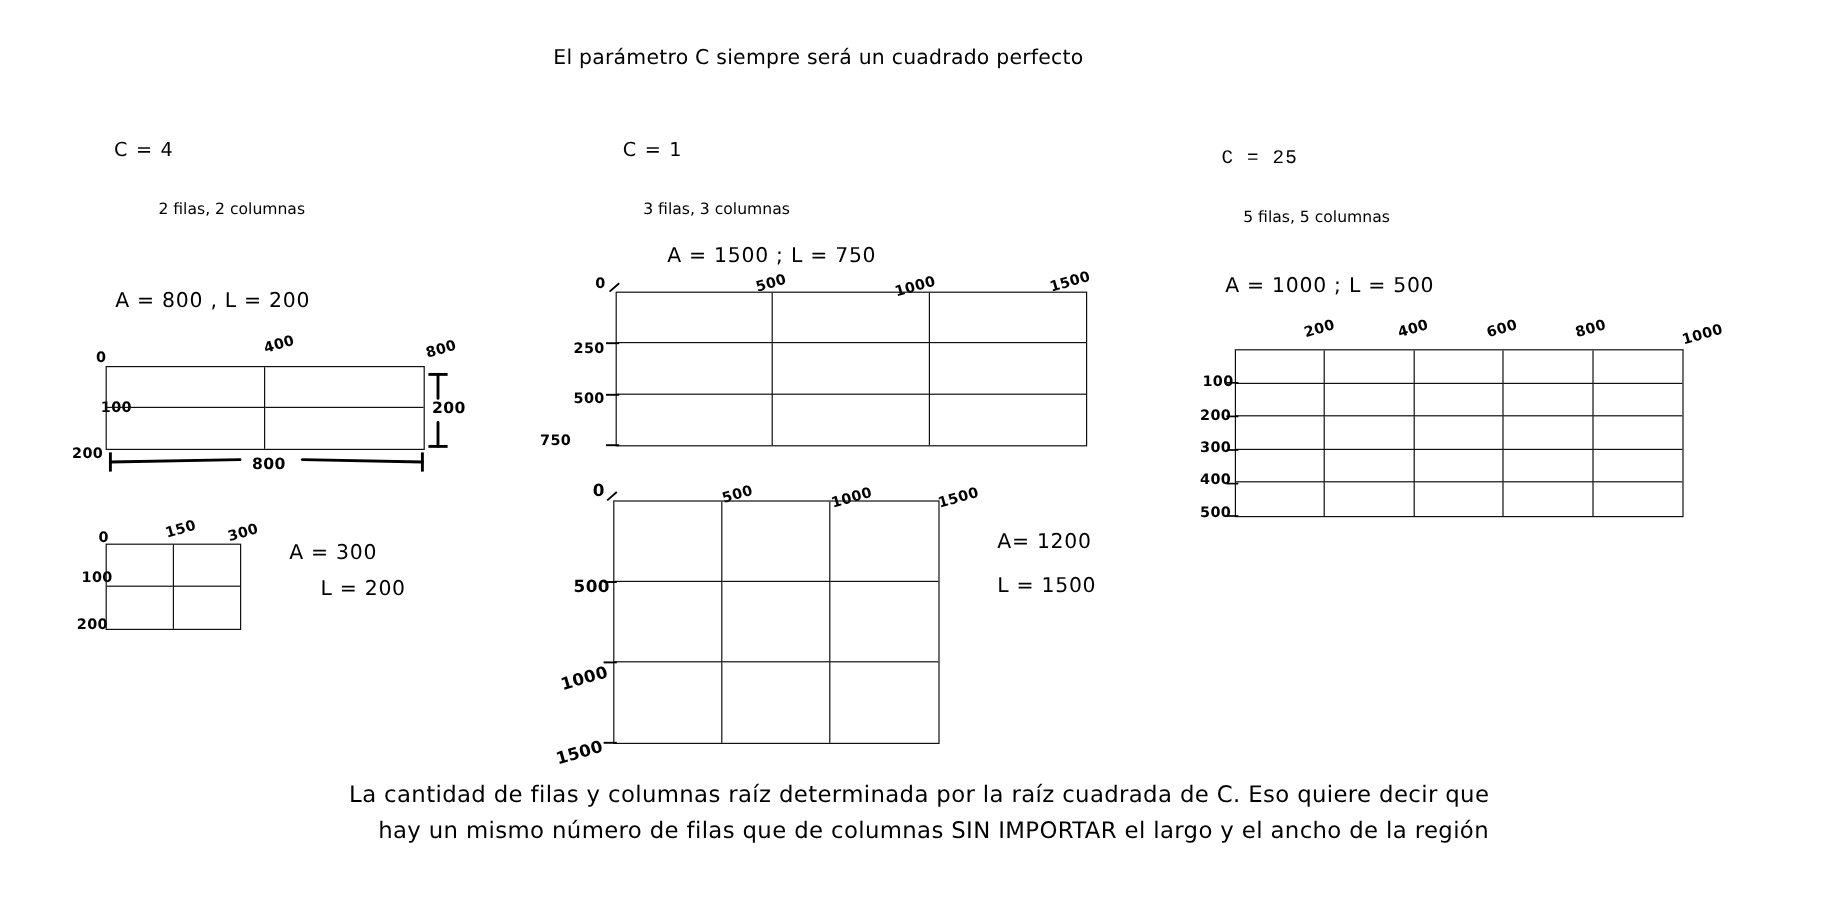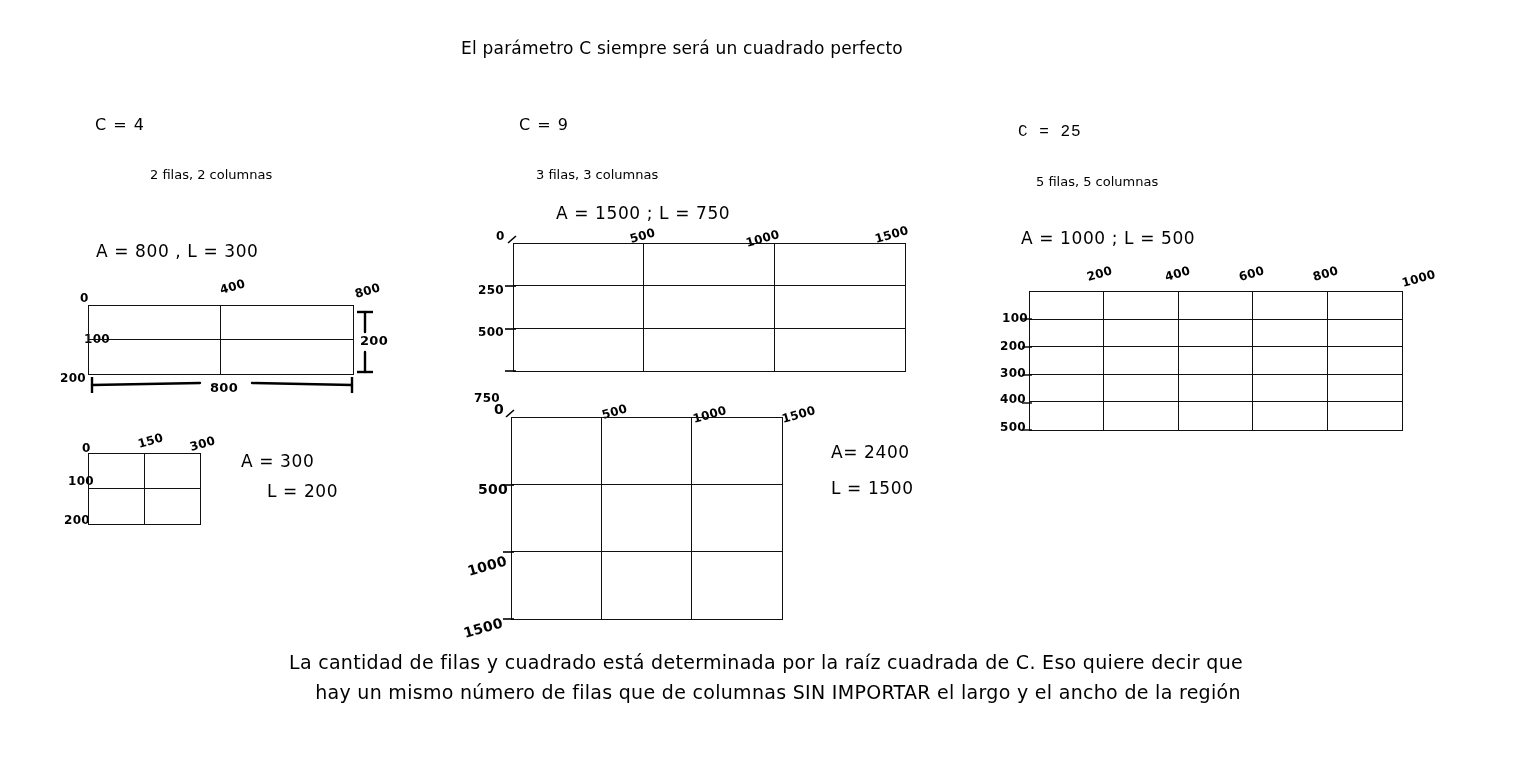--- a/index.html
+++ b/index.html
@@ -75,23 +75,23 @@
     height: 757px;
     pointer-events: none;
   }
 </style>
 </head>
 <body>
 
 <div class="abs title">El parámetro C siempre será un cuadrado perfecto</div>
 
 <div class="abs sec-title" style="left:95px; top:115px;">C = 4</div>
-<div class="abs sec-sub" style="left:150px; top:167px;">2 filas, 2 columnas</div>
-
-<div class="abs ann" style="left:96px; top:241px;">A = 800  ,  L = 300</div>
+<div class="abs sec-sub" style="left:132px; top:167px;">2 filas, 2 columnas</div>
+
+<div class="abs ann" style="left:96px; top:241px;">A = 800  ,  L = 200</div>
 
 <div class="abs tick" style="left:80px; top:291px;">0</div>
 <div class="abs tick rot" style="left:222px; top:283px;">400</div>
 <div class="abs tick rot" style="left:357px; top:287px;">800</div>
 <div class="abs tick" style="left:84px; top:332px;">100</div>
 <div class="abs tick" style="left:60px; top:371px;">200</div>
 <div class="abs tick" style="left:210px; top:380px; font-size:13px;">800</div>
 <div class="abs tick" style="left:360px; top:333px; font-size:13px;">200</div>
 
 <div class="abs grid" style="left:88px; top:305px; width:266px; height:70px; grid-template-columns:1fr 1fr; grid-template-rows:1fr 1fr;">
@@ -110,32 +110,32 @@
 <div class="abs grid thin" style="left:88px; top:453px; width:113px; height:72px; grid-template-columns:1fr 1fr; grid-template-rows:1fr 1fr;">
   <div></div>
   <div class="last-col"></div>
   <div class="last-row"></div>
   <div class="last-col last-row"></div>
 </div>
 
 <div class="abs ann" style="left:241px; top:451px;text-align:right;">A = 300</div>
 <div class="abs ann" style="left:241px; top:481px;margin-left:26px;">L = 200</div>
 
-<div class="abs sec-title" style="left:519px; top:115px;">C = 9</div>
+<div class="abs sec-title" style="left:519px; top:115px;">C = 1</div>
 <div class="abs sec-sub" style="left:536px; top:167px;">3 filas, 3 columnas</div>
 
 <div class="abs ann" style="left:556px; top:203px;">A = 1500 ;  L = 750</div>
 
 <div class="abs tick" style="left:496px; top:229px;">0</div>
 <div class="abs tick rot" style="left:632px; top:232px;">500</div>
 <div class="abs tick rot" style="left:748px; top:236px;">1000</div>
 <div class="abs tick rot" style="left:877px; top:232px;">1500</div>
 <div class="abs tick" style="left:478px; top:283px;text-align:center;">250</div>
 <div class="abs tick" style="left:478px; top:325px;">500</div>
-<div class="abs tick" style="left:474px; top:360px;margin-top:31px;">750</div>
+<div class="abs tick" style="left:450px; top:360px;">750</div>
 
 <div class="abs grid" style="left:513px; top:243px; width:393px; height:129px; grid-template-columns:1fr 1fr 1fr; grid-template-rows:1fr 1fr 1fr;">
   <div></div>
   <div></div>
   <div class="last-col"></div>
   <div></div>
   <div></div>
   <div class="last-col"></div>
   <div class="last-row"></div>
   <div class="last-row"></div>
@@ -155,21 +155,21 @@
   <div></div>
   <div class="last-col"></div>
   <div></div>
   <div></div>
   <div class="last-col"></div>
   <div class="last-row"></div>
   <div class="last-row"></div>
   <div class="last-col last-row"></div>
 </div>
 
-<div class="abs ann" style="left:831px; top:442px;">A= 2400</div>
+<div class="abs ann" style="left:831px; top:442px;">A= 1200</div>
 <div class="abs ann" style="left:831px; top:478px;">L = 1500</div>
 
 <div class="abs sec-title" style="left:1018px; top:123px;font-family:Liberation Mono, monospace;">C = 25</div>
 <div class="abs sec-sub" style="left:1036px; top:174px;">5 filas, 5 columnas</div>
 
 <div class="abs ann" style="left:1021px; top:228px;">A = 1000  ;   L = 500</div>
 
 <div class="abs tick rot" style="left:1089px; top:270px;">200</div>
 <div class="abs tick rot" style="left:1167px; top:270px;">400</div>
 <div class="abs tick rot" style="left:1241px; top:270px;">600</div>
@@ -229,14 +229,14 @@
   <path d="M503 552 L514 552" stroke="#000" stroke-width="1.6"></path>
   <path d="M503 619 L514 619" stroke="#000" stroke-width="1.6"></path>
 
   <path d="M1022 319 L1032 319" stroke="#000" stroke-width="1.4"></path>
   <path d="M1022 347 L1032 347" stroke="#000" stroke-width="1.4"></path>
   <path d="M1022 375 L1032 375" stroke="#000" stroke-width="1.4"></path>
   <path d="M1022 403 L1032 403" stroke="#000" stroke-width="1.4"></path>
   <path d="M1022 430 L1032 430" stroke="#000" stroke-width="1.4"></path>
 </svg>
 
-<div class="abs footer" style="top:647px;">La cantidad de filas y cuadrado está determinada por la raíz cuadrada de C. Eso quiere decir que</div>
+<div class="abs footer" style="top:647px;">La cantidad de filas y columnas raíz determinada por la raíz cuadrada de C. Eso quiere decir que</div>
 <div class="abs footer" style="top:677px;padding-left:12px;">hay un mismo número de filas que de columnas SIN IMPORTAR el largo y el ancho de la región</div>
 
 </body></html>

